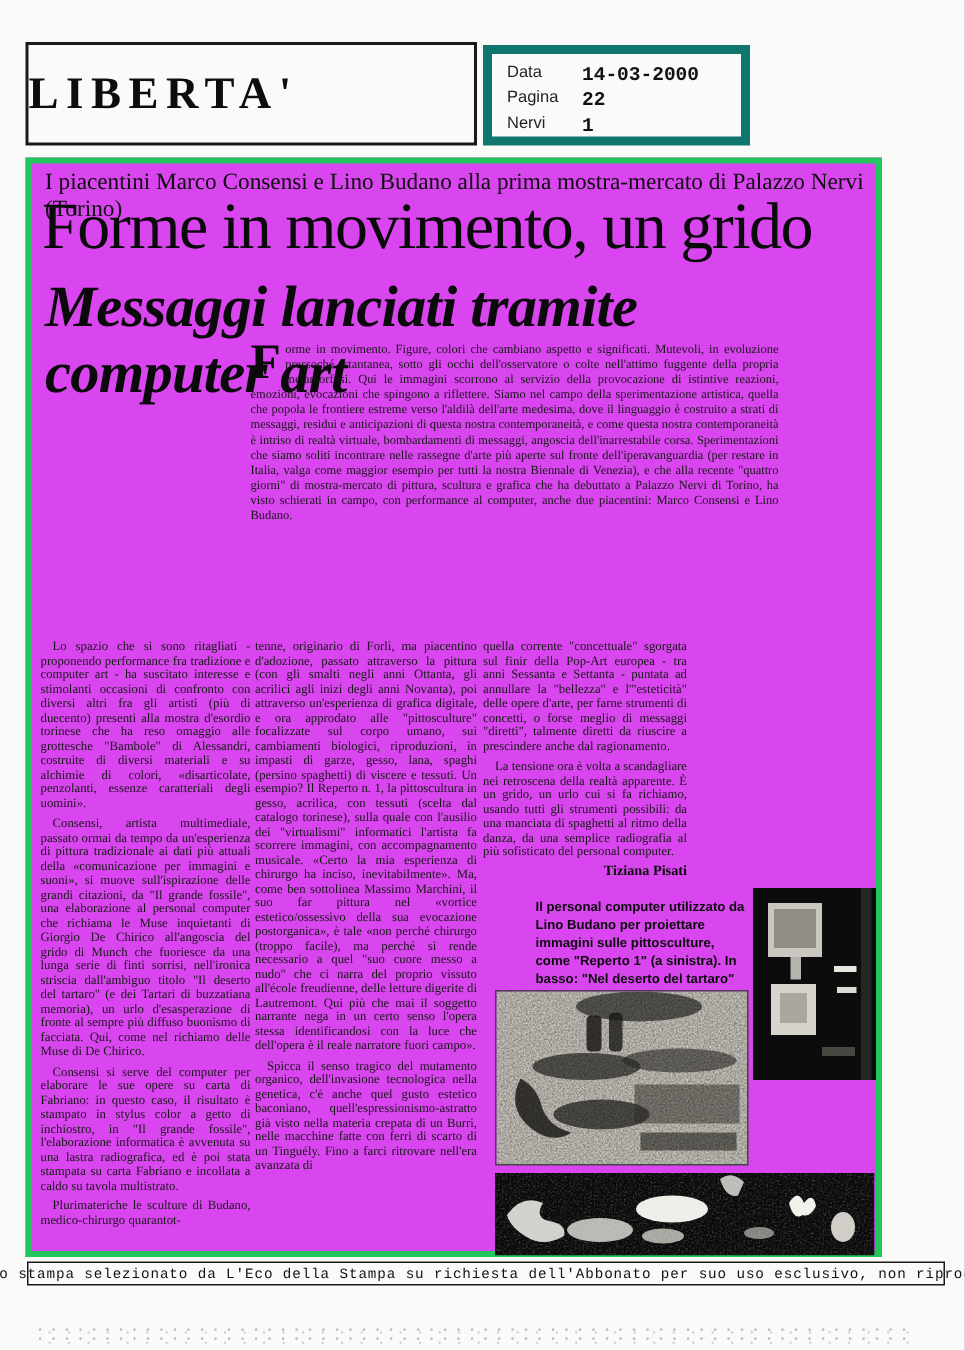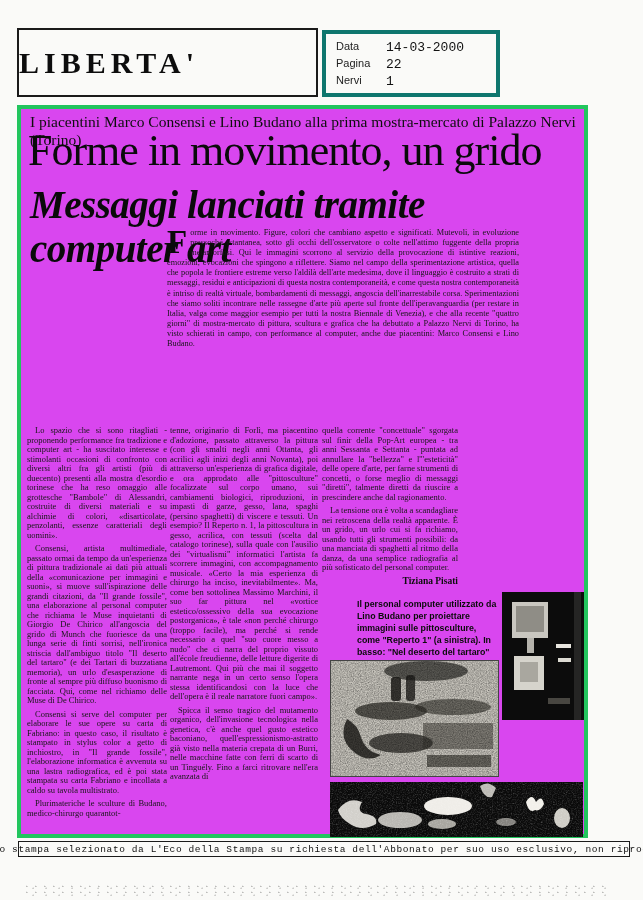--- a/index.html
+++ b/index.html
@@ -5,24 +5,24 @@
   html,body{margin:0;padding:0;background:#e8e8e6;}
   .page{position:relative;width:643px;height:900px;margin:0 auto;background:#fafaf8;
         font-family:"Liberation Serif",serif;color:#151515;overflow:hidden;}
 
   
   .masthead-box{position:absolute;left:17px;top:28px;width:301px;height:69px;
         border:2px solid #1a1a1a;box-sizing:border-box;display:flex;align-items:center;}
   .masthead-logo{font-family:"Liberation Serif",serif;font-weight:bold;font-size:30px;
         letter-spacing:5px;color:#0d0d0d;}
   .meta-box{position:absolute;left:322px;top:30px;width:178px;height:67px;
-        border:4px solid #0f766e;box-sizing:border-box;padding:6px 0 0 10px;}
+        border:6px solid #0f766e;box-sizing:border-box;padding:6px 0 0 10px;}
   .meta-row{display:flex;margin-bottom:2px;}
   .meta-label{font-family:"Liberation Sans",sans-serif;font-size:11px;width:50px;color:#222;}
-  .meta-value{font-family:"Liberation Mono",monospace;font-size:13px;color:#111;}
+  .meta-value{font-family:"Liberation Mono",monospace;font-size:13px;color:#111;font-weight:bold;}
 
   
   .article-box{position:absolute;left:17px;top:105px;width:571px;height:733px;
         border:4px solid #22c55e;box-sizing:border-box;background:#d946ef;}
   .kicker{position:absolute;left:9px;top:4px;width:562px;font-size:15.5px;color:#0e0e0e;}
   .headline{position:absolute;left:7px;top:16px;width:566px;font-size:44px;line-height:52px;
         font-weight:normal;letter-spacing:-1px;color:#0a0a0a;}
   .subhead{position:absolute;left:9px;top:74px;width:540px;font-size:39px;line-height:44px;
         font-style:italic;font-weight:bold;letter-spacing:-0.5px;color:#0a0a0a;}
 

